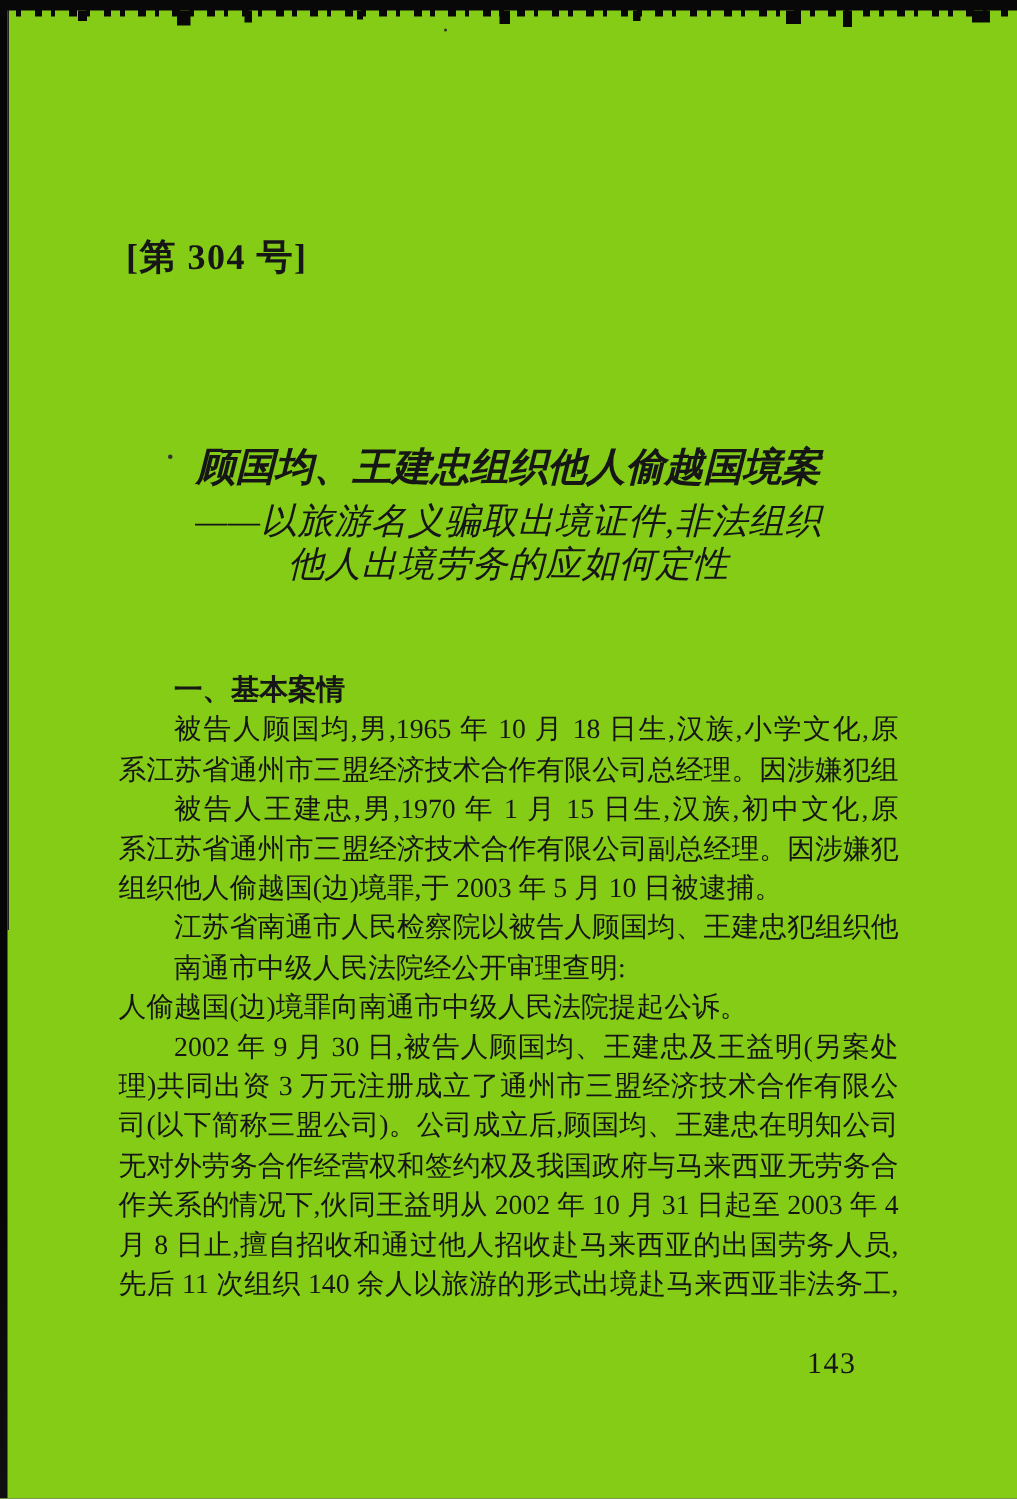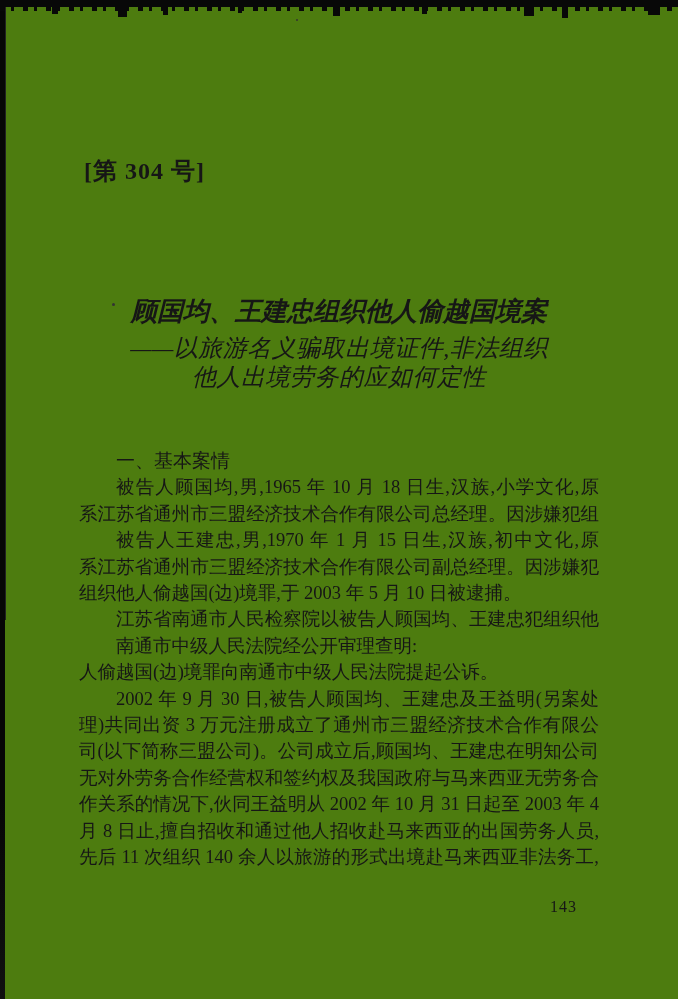--- a/index.html
+++ b/index.html
@@ -1,20 +1,20 @@
 <!DOCTYPE html>
 <html><head>
 <meta charset="utf-8">
 <style>
   html,body { margin:0; padding:0; background:#777; }
   .page {
     position:relative;
     width:678px; height:999px;
     margin:0 auto;
-    background:#4d7c0f;
+    background:#84cc16;
     overflow:hidden;
     font-family:"Liberation Serif","DejaVu Serif",serif;
     color:#161616;
   }
 
   
   .artifact-top {
     position:absolute; top:0; left:0; width:678px; height:7px;
     background:#080808;
   }
@@ -55,27 +55,27 @@
     letter-spacing:0.5px;
   }
   .body-text {
     position:absolute; left:79px; top:448px; width:520px;
     font-size:18.5px; line-height:26.4px;
   }
   .bline { text-align:left; }
   .bline.fill { text-align:justify; text-align-last:justify; text-justify:inter-character; }
   .bline.ind { padding-left:37px; }
   .bline.hd {
-    font-weight:normal;
+    font-weight:bold;
     font-family:"Liberation Sans","DejaVu Sans",sans-serif;
     font-size:19px;
   }
   .page-number {
     position:absolute; left:538px; top:898px;
-    font-size:16px; letter-spacing:1px;margin-left:12px;
+    font-size:20px; letter-spacing:1px;
   }
 </style>
 </head>
 <body>
 
 <div class="page">
 
   <div class="artifact-left"></div>
   <div class="artifact-left-thin"></div>
   <div class="artifact-top"></div>

